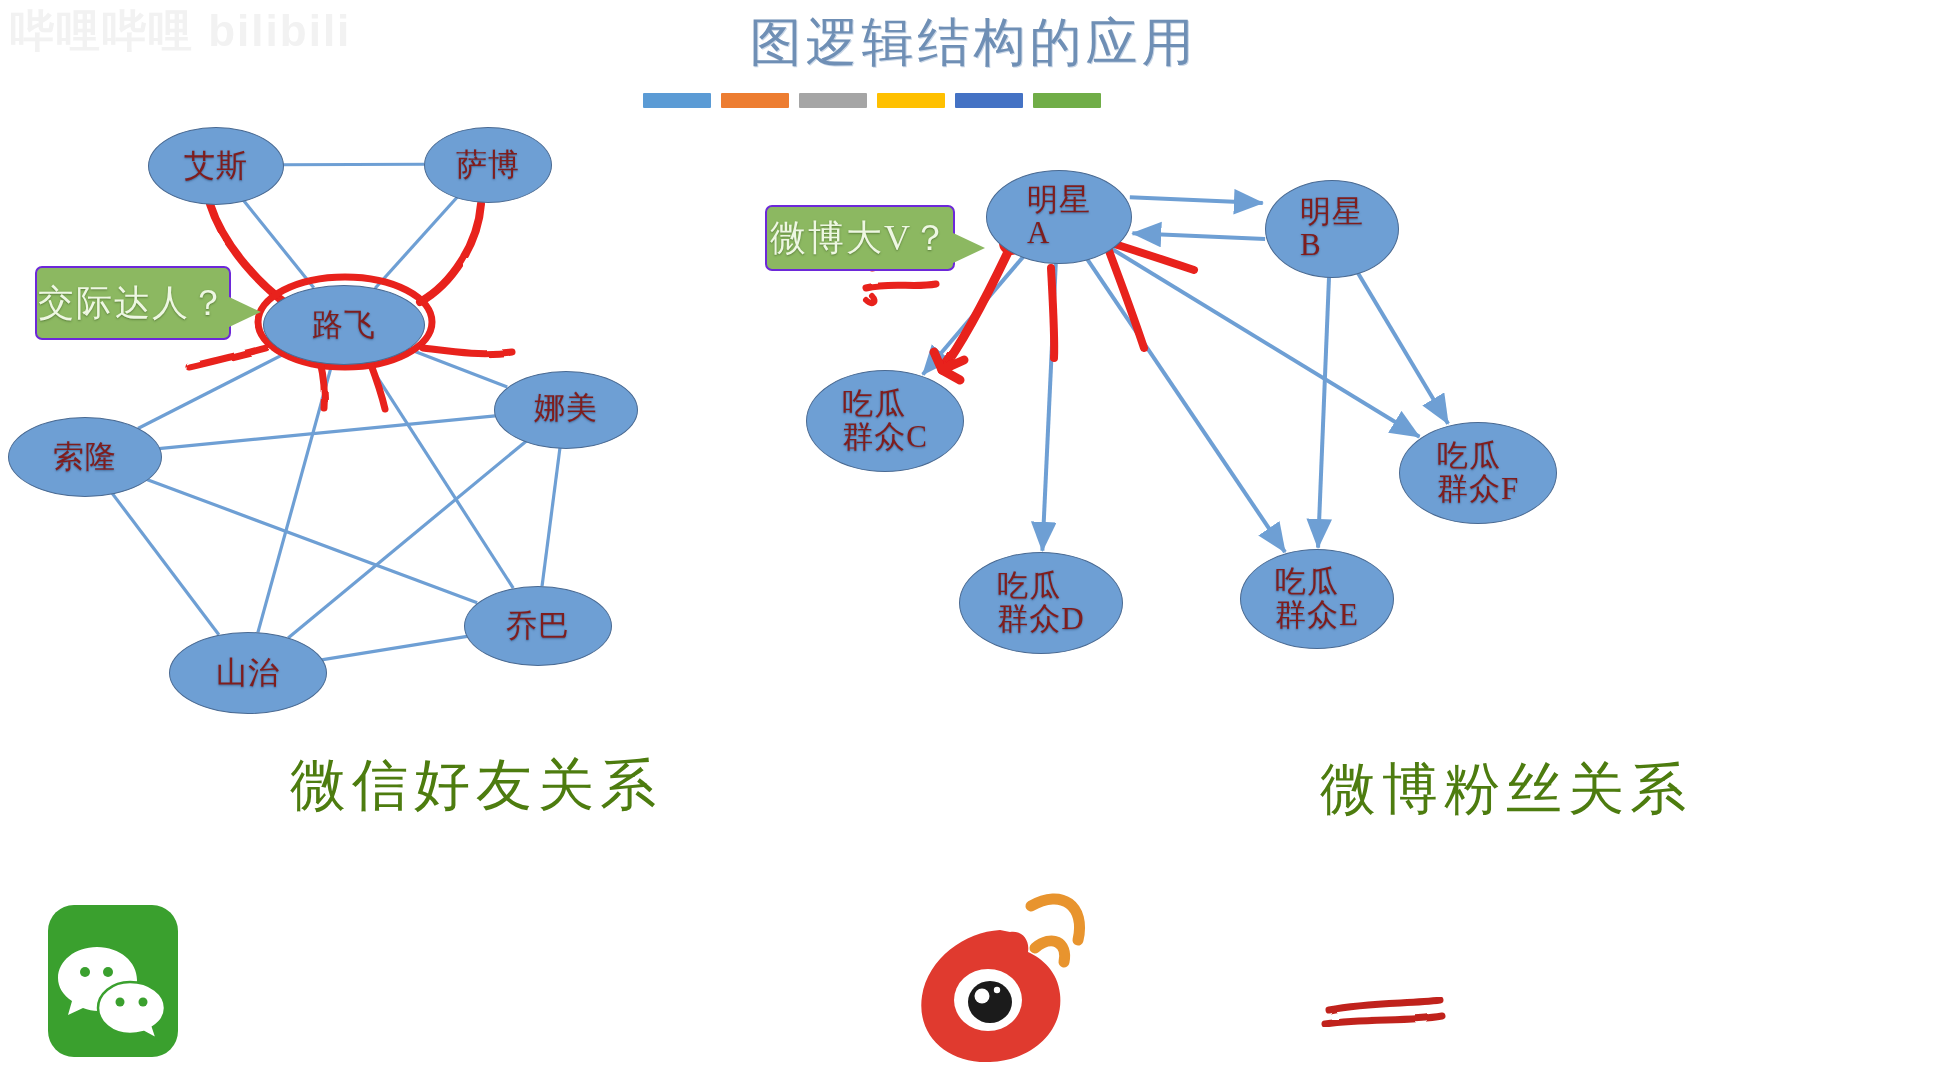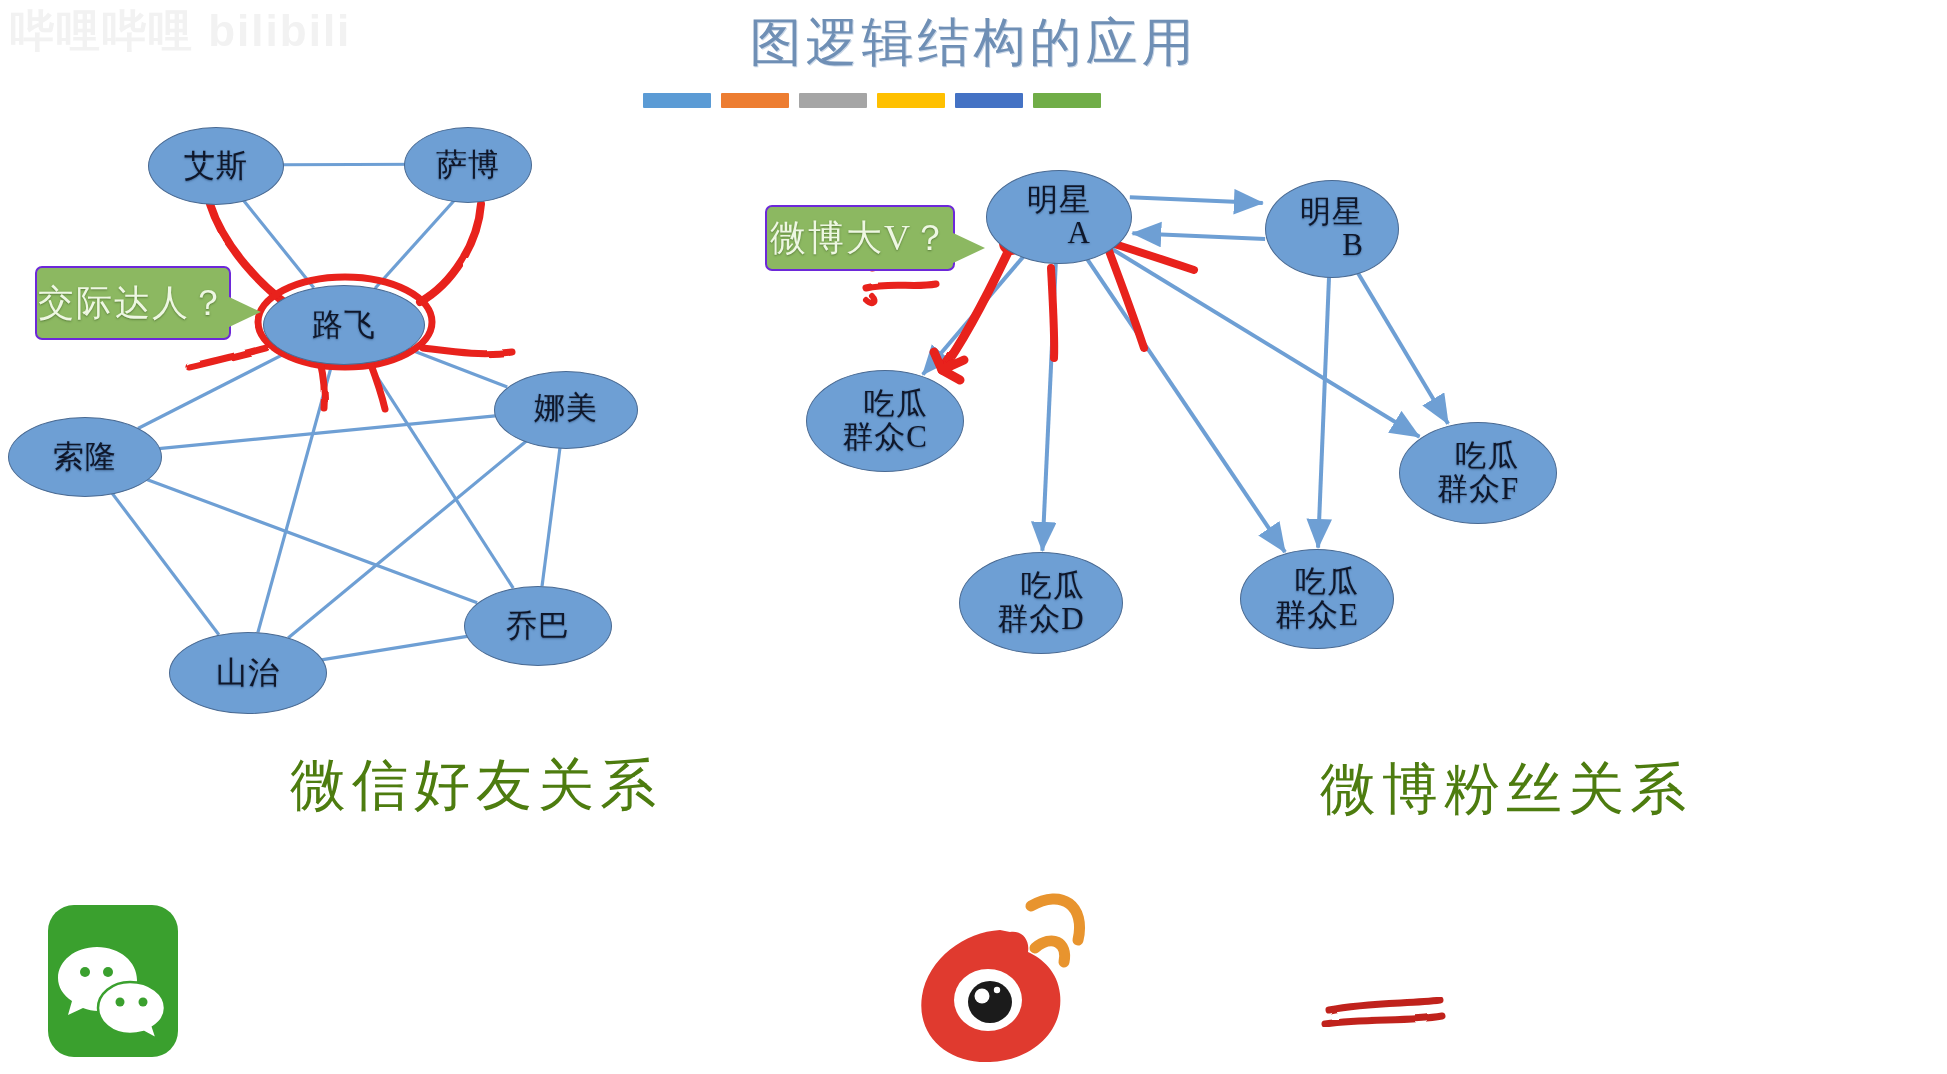--- a/index.html
+++ b/index.html
@@ -17,21 +17,21 @@
          font-family:"Liberation Serif","DejaVu Serif",serif;
          font-size:52px;color:#6f8fb5;letter-spacing:4px;
          text-shadow:1px 1px 0 #c9d6e6;}
   .rule-row{position:absolute;top:93px;left:643px;display:flex;gap:10px;}
   .rule{width:68px;height:15px;border-radius:1px;}
 
   
   .node{position:absolute;display:flex;align-items:center;justify-content:center;
         border-radius:50%;
         background:#6e9fd4;border:1.5px solid #4a6a92;
-        color:#0f172a;font-size:31px;line-height:1.06;text-align:right;
+        color:#7f1d1d;font-size:31px;line-height:1.06;text-align:left;
         letter-spacing:1px;
         text-shadow:0 1px 2px rgba(30,60,100,.55);
         font-family:"Liberation Serif","DejaVu Serif",serif;}
   .node span{pointer-events:none;white-space:pre-line;}
 
   
   .callout{position:absolute;background:#85b martin;}
   .callout{position:absolute;background:#8cb861;border:2px solid #6d28d9;
            border-radius:7px;color:#eef7e2;font-size:36px;letter-spacing:2px;
            display:flex;align-items:center;justify-content:center;
@@ -148,21 +148,21 @@
     <g stroke="#C0231C" fill="none" stroke-linecap="round" filter="url(#rough)">
       <path d="M1329,1010 C1370,1002 1410,1004 1440,1000" stroke-width="7"></path>
       <path d="M1325,1024 C1368,1018 1408,1022 1442,1016" stroke-width="7"></path>
     </g>
   </svg>
 
   <div id="left-nodes">
       <div class="node" style="left: 148px; top: 127px; width: 134px; height: 76px;">
         <span>艾斯</span>
       </div>
-      <div class="node" style="left: 404px; top: 127px; width: 126px; height: 74px; font-family: Liberation Serif, serif;">
+      <div class="node" style="left: 424px; top: 127px; width: 126px; height: 74px; font-family: Liberation Serif, serif;">
         <span>萨博</span>
       </div>
       <div class="node" style="left: 263px; top: 285px; width: 160px; height: 78px;">
         <span>路飞</span>
       </div>
       <div class="node" style="left: 494px; top: 371px; width: 142px; height: 76px; font-family: Liberation Mono, monospace;">
         <span>娜美</span>
       </div>
       <div class="node" style="left: 8px; top: 417px; width: 152px; height: 78px;">
         <span>索隆</span>

